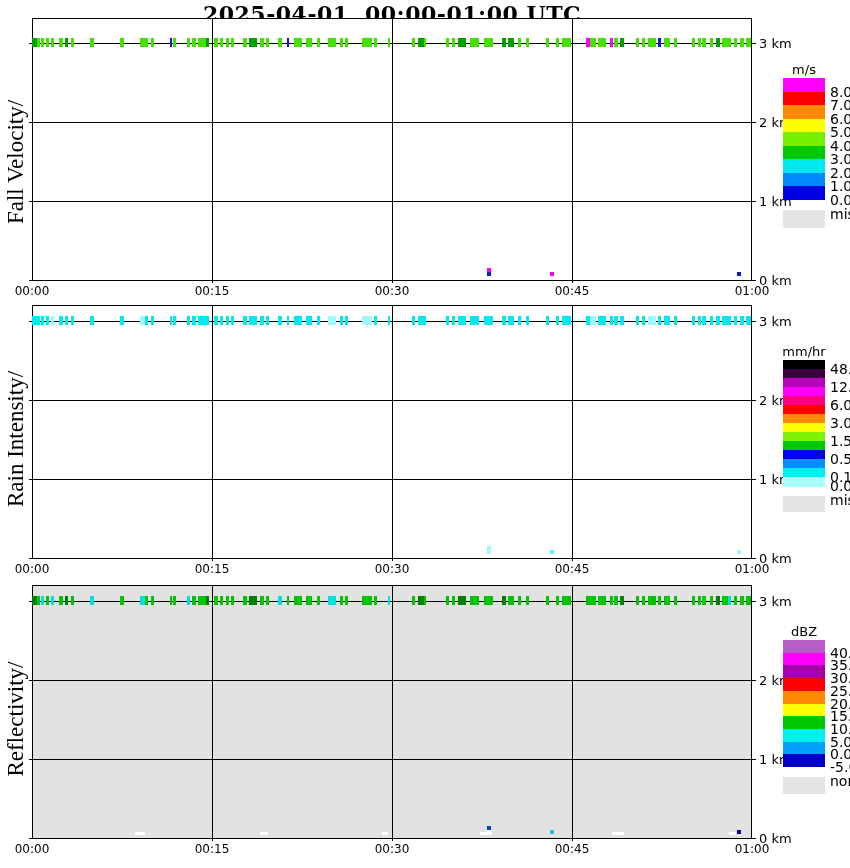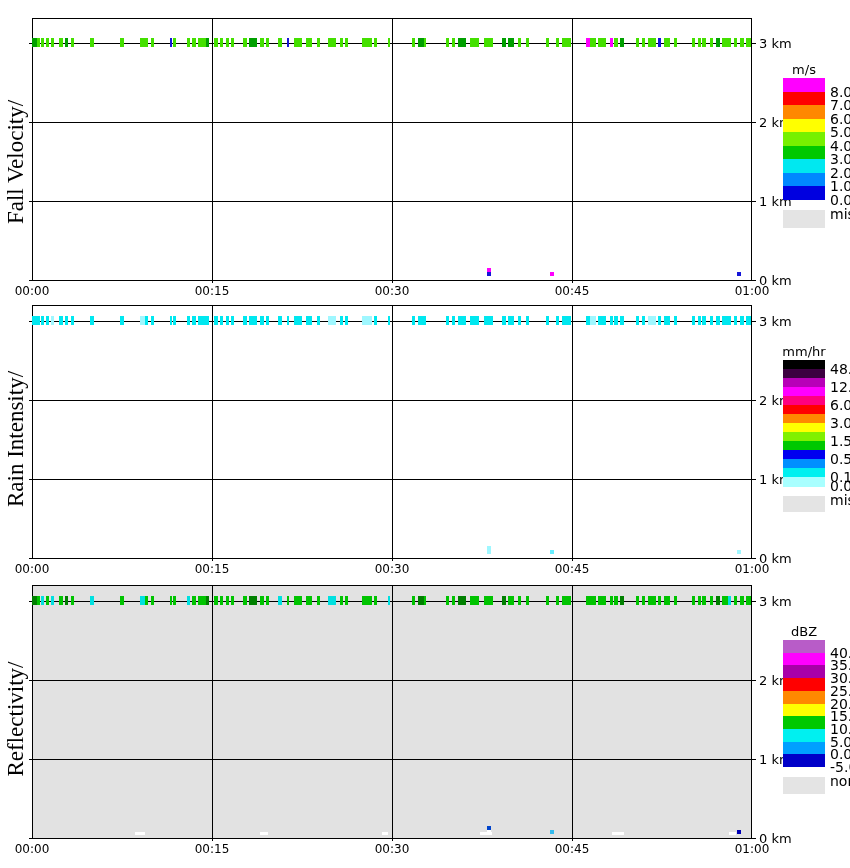--- a/index.html
+++ b/index.html
@@ -17,20 +17,21 @@
   .kmlabel{position:absolute;font-size:13px;color:#000;transform:translateY(-50%);white-space:nowrap;}
   .legend-title{position:absolute;font-size:13px;color:#000;transform:translateX(-50%);white-space:nowrap;}
   .legend-block{position:absolute;}
   .legend-label{position:absolute;font-size:14px;color:#000;transform:translateY(-50%);white-space:nowrap;}
   .mark{position:absolute;}
 </style>
 </head>
 <body>
 
 <div class="stage">
+  <div class="title">2025-04-01  00:00-01:00 UTC</div>
   <div class="vlabel" style="top:149px;">Fall Velocity/</div>
   <div class="vlabel" style="top:426px;">Rain Intensity/</div>
   <div class="vlabel" style="top:706px;">Reflectivity/</div>
   <div id="chart-layer">
       <div class="panel" style="left: 32px; top: 18px; width: 720px; height: 263px; background: rgb(255, 255, 255);"></div>
       <div class="tick" style="left: 29px; top: 280px; width: 3px; height: 1px;"></div>
       <div class="tick" style="left: 752px; top: 280px; width: 4px; height: 1px;"></div>
       <div class="kmlabel" style="left: 759px; top: 280px;">0 km</div>
       <div class="hline" style="left: 32px; top: 201px; width: 720px; height: 1px;"></div>
       <div class="tick" style="left: 29px; top: 201px; width: 3px; height: 1px;"></div>

